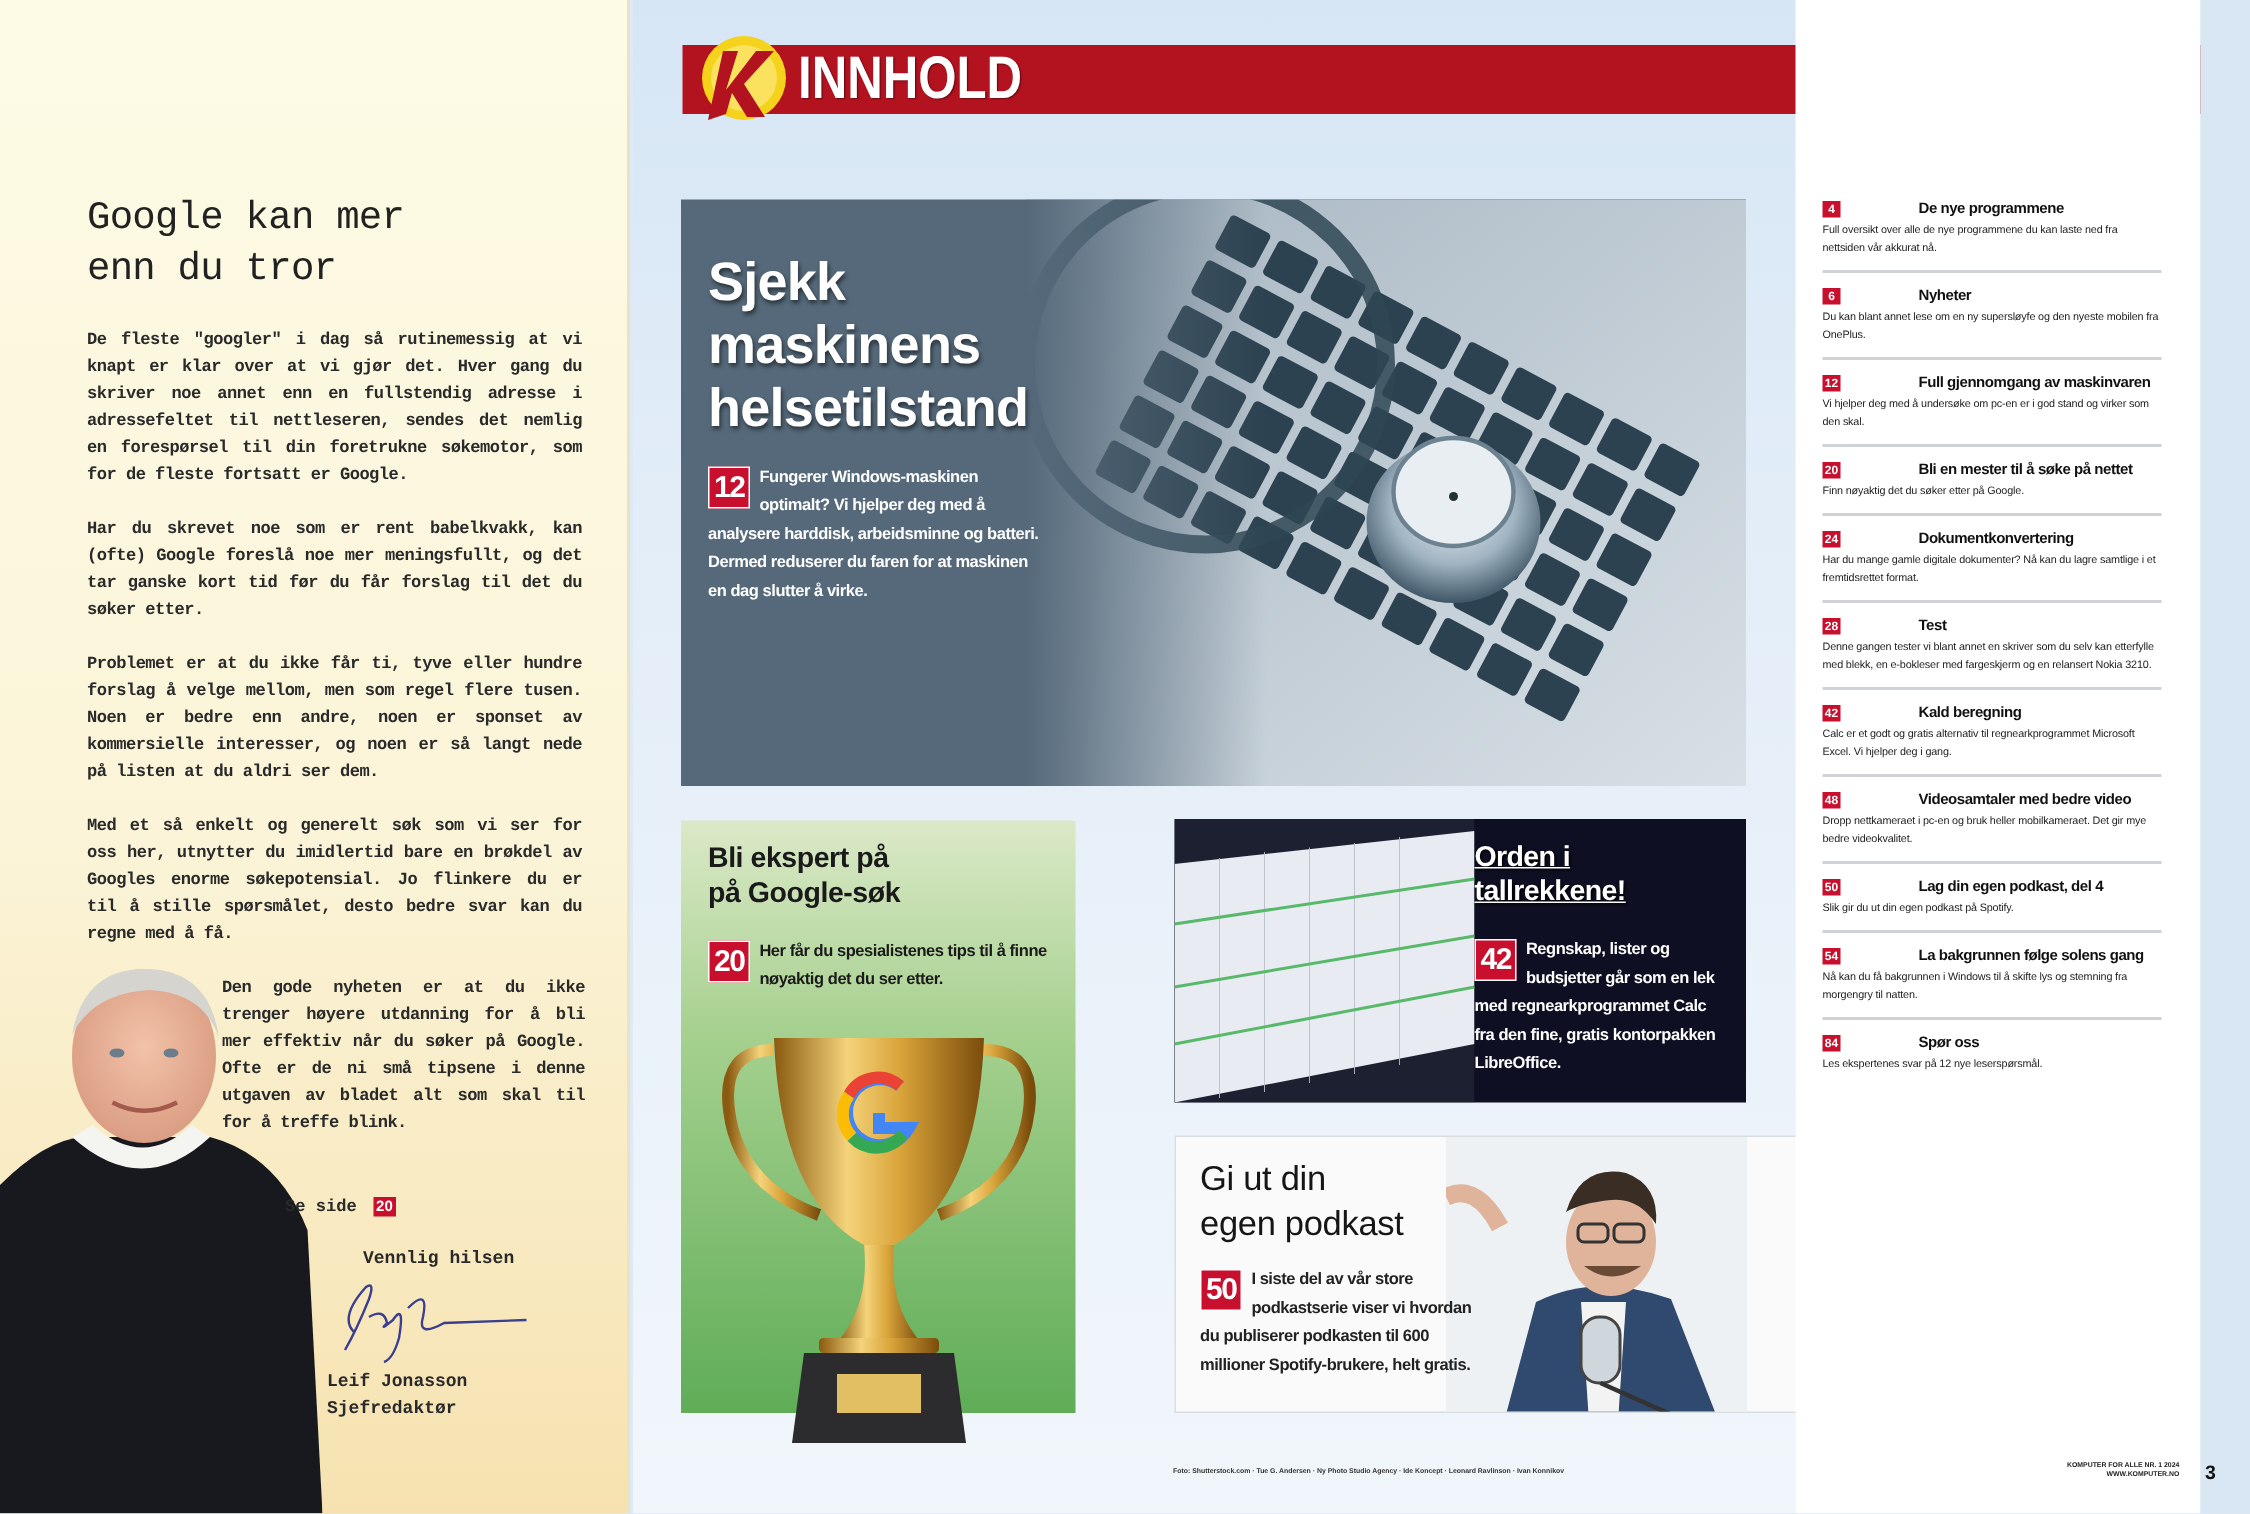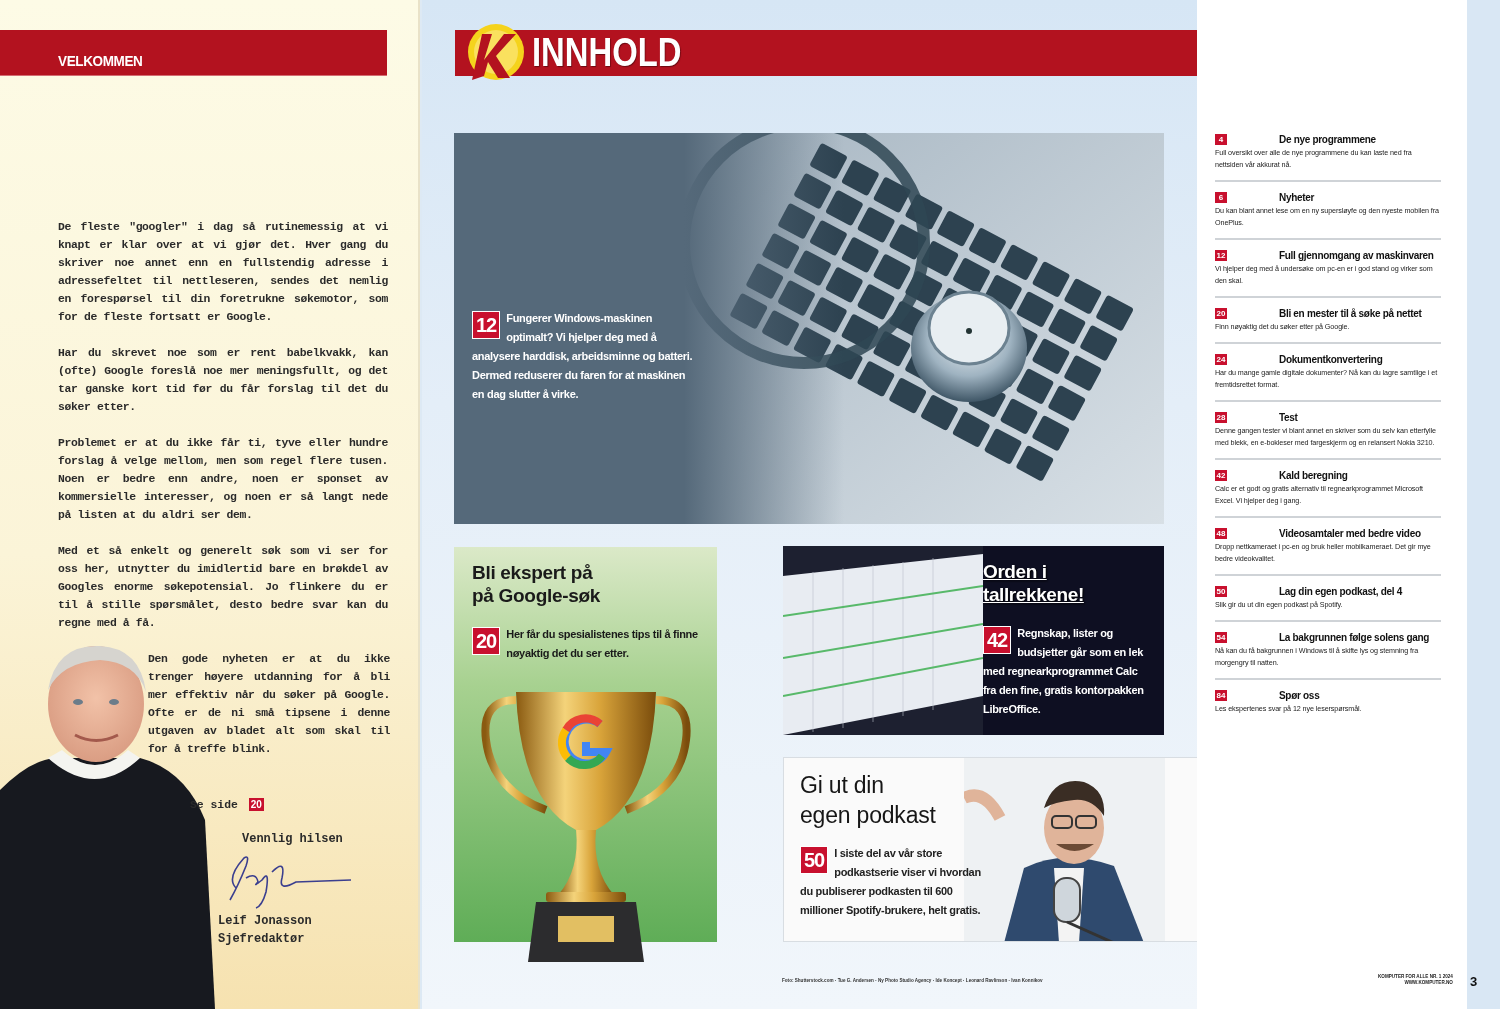--- a/index.html
+++ b/index.html
@@ -105,22 +105,23 @@
   .toc-title { font: bold 10px "Liberation Sans", sans-serif; color: #111; letter-spacing: -0.3px; padding-left: 48px; }
   .toc-desc { font: 7.2px/12px "Liberation Sans", sans-serif; color: #222; margin-top: 2px; letter-spacing: -0.1px; }
 
   .magazine-footer { position: absolute; left: 1378px; top: 974px; text-align: right; font: bold 4.6px/6px "Liberation Sans", sans-serif; color: #222; }
   .page-number { position: absolute; left: 1470px; top: 974px; font: bold 13px "Liberation Sans", sans-serif; color: #111; }
 </style>
 </head>
 <body>
 
 <div class="left-page">
-  <div class="left-banner">
-    <span>VELKOMMEN</span>
+  <div class="editorial-title">
+    <div>Google kan mer</div>
+    <div>enn du tror</div>
   </div>
   <div class="editorial-body">
     <p>De fleste "googler" i dag så rutinemessig at vi knapt er klar over at vi gjør det. Hver gang du skriver noe annet enn en fullstendig adresse i adressefeltet til nettleseren, sendes det nemlig en forespørsel til din foretrukne søkemotor, som for de fleste fortsatt er Google.</p>
     <p>Har du skrevet noe som er rent babelkvakk, kan (ofte) Google foreslå noe mer meningsfullt, og det tar ganske kort tid før du får forslag til det du søker etter.</p>
     <p>Problemet er at du ikke får ti, tyve eller hundre forslag å velge mellom, men som regel flere tusen. Noen er bedre enn andre, noen er sponset av kommersielle interesser, og noen er så langt nede på listen at du aldri ser dem.</p>
     <p>Med et så enkelt og generelt søk som vi ser for oss her, utnytter du imidlertid bare en brøkdel av Googles enorme søkepotensial. Jo flinkere du er til å stille spørsmålet, desto bedre svar kan du regne med å få.</p>
   </div>
 
   <svg class="portrait" viewBox="0 0 215 369">
     <defs>
@@ -194,20 +195,25 @@
         <use href="#row" y="102"></use>
         <use href="#row" y="136"></use>
         <use href="#row" y="170"></use>
     </g>
     <circle cx="120" cy="110" r="120" stroke="#2f4654" stroke-width="12" fill="none" opacity="0.85"></circle>
     <ellipse cx="285" cy="215" rx="58" ry="54" fill="url(#steth)"></ellipse>
     <ellipse cx="285" cy="195" rx="40" ry="36" fill="#e8eef2" stroke="#6c8291" stroke-width="3"></ellipse>
     <circle cx="285" cy="198" r="3" fill="#233"></circle>
   </svg>
   <div class="hero-fade"></div>
+  <div class="hero-title">
+    <div>Sjekk</div>
+    <div>maskinens</div>
+    <div>helsetilstand</div>
+  </div>
   <div class="hero-teaser teaser-text">
     <span class="num-badge">12</span>
     <span>Fungerer Windows-maskinen optimalt? Vi hjelper deg med å analysere harddisk, arbeidsminne og batteri. Dermed reduserer du faren for at maskinen en dag slutter å virke.</span>
   </div>
 </div>
 
 <div class="google-card">
   <div class="google-title">
     <div>Bli ekspert på</div>
     <div>på Google-søk</div>

